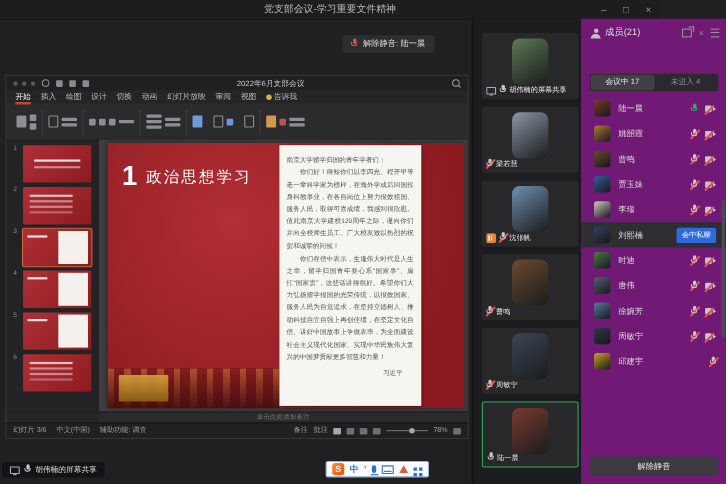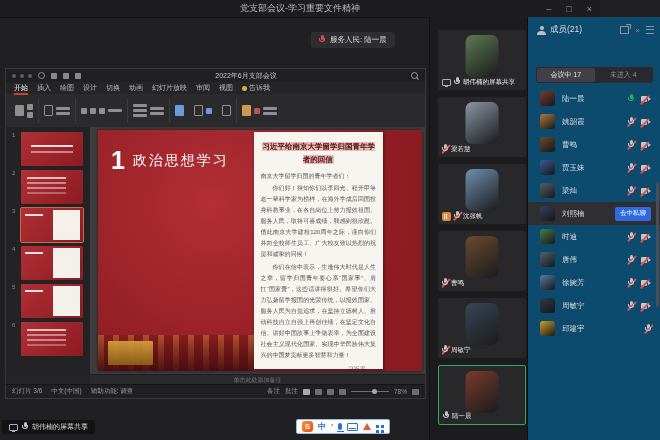--- a/index.html
+++ b/index.html
@@ -119,21 +119,21 @@
   .i-person{width:9px;height:9px;position:relative;display:inline-block}
   .i-person::before{content:"";position:absolute;left:2.5px;top:0;width:4px;height:4px;border-radius:50%;background:#c0c0c4}
   .i-person::after{content:"";position:absolute;left:0;bottom:0;width:9px;height:4px;border-radius:4px 4px 0 0;background:#c0c0c4}
   .i-popout{width:7px;height:6px;border:1px solid #939397;display:inline-block;position:relative}
   .i-popout::after{content:"";position:absolute;right:-3px;top:-3px;width:4px;height:4px;
        border-top:1px solid #939397;border-right:1px solid #939397}
   .i-menu{width:8px;height:6px;display:inline-block;border-top:1px solid #939397;border-bottom:1px solid #939397;position:relative}
   .i-menu::after{content:"";position:absolute;left:0;right:0;top:2px;height:1px;background:#939397}
 
   
-  #members{left:527px;top:17px;width:133px;height:423px;background:#0c4a6e;border-left:1px solid #0f0f11}
+  #members{left:527px;top:17px;width:133px;height:423px;background:#701a75;border-left:1px solid #0f0f11}
   .mhead{position:absolute;left:9px;right:7px;top:6px;height:14px;display:flex;align-items:center;gap:4px}
   .mtitle{font-size:8.5px;color:#ddd;flex:1}
   .mhead-icons{display:flex;gap:6px;align-items:center;color:#939397;font-size:8px}
   .msearch{position:absolute;left:8px;right:8px;top:27px;height:17px;background:#2d2d31;border-radius:3px;
            display:flex;align-items:center;gap:4px;padding:0 6px;box-sizing:border-box}
   .msearch input{background:transparent;border:none;outline:none;color:#aaa;font-size:7.5px;width:90px;
                  font-family:inherit}
   .msearch input::placeholder{color:#77777c}
   .mtabs{position:absolute;left:8px;right:8px;top:50px;height:16px;background:#2a2a2e;border-radius:3px;
          display:flex;padding:1px;box-sizing:border-box}
@@ -173,21 +173,21 @@
   <span class="title">党支部会议-学习重要文件精神</span>
   <div id="win-controls">
     <span>–</span>
     <span>□</span>
     <span>×</span>
   </div>
 </div>
 
 <div id="banner" class="abs">
   <span class="i-mic red"></span>
-  <span>服务人民: 陆一晨</span>
+  <span>解除静音: 陆一晨</span>
 </div>
 
 <div id="wps" class="abs">
   <div class="wps-titlebar">
     <span class="dot"></span>
     <span class="dot"></span>
     <span class="dot"></span>
     <span class="qa round"></span>
     <span class="qa"></span>
     <span class="qa"></span>
@@ -298,21 +298,20 @@
 
   <div class="wps-canvas">
     <div class="slide">
       <div class="slide-head">
         <span class="snum">1</span>
         <span class="stitle">政治思想学习</span>
       </div>
       <div class="tam-band"></div>
       <div class="tam-gate"></div>
       <div class="letter">
-        <div class="ltitle"><span>习近平给南京大学留学归国青年学者的回信</span></div>
         <div class="lsal">南京大学留学归国的青年学者们：</div>
         <div>
             <p class="lp">你们好！得知你们以李四光、程开甲等老一辈科学家为榜样，在海外学成后回国投身科教事业，在各自岗位上努力报效祖国、服务人民，取得可喜成绩，我感到很欣慰。值此南京大学建校120周年之际，谨向你们并向全校师生员工、广大校友致以热烈的祝贺和诚挚的问候！</p>
             <p class="lp">你们在信中表示，生逢伟大时代是人生之幸，留学归国青年要心系“国家事”、肩扛“国家责”，这些话讲得很好。希望你们大力弘扬留学报国的光荣传统，以报效国家、服务人民为自觉追求，在坚持立德树人、推动科技自立自强上再创佳绩，在坚定文化自信、讲好中国故事上争做表率，为全面建设社会主义现代化国家、实现中华民族伟大复兴的中国梦贡献更多智慧和力量！</p>
           </div>
         <div class="lsig">习近平</div>
 
       </div>
     </div>
   </div>
@@ -449,22 +448,22 @@
         <span class="mright">
           <span class="i-mic">
             <i class="slash"></i>
           </span>
           <span class="i-cam">
             <i class="slash"></i>
           </span>
         </span>
       </div>
       <div class="mrow">
-        <span class="mavatar" style="background: linear-gradient(145deg, rgb(85, 96, 106), rgb(23, 23, 26));"></span>
-        <span class="mname">梁灿</span>
+        <span class="mavatar" style="background: linear-gradient(145deg, rgb(207, 200, 194), rgb(23, 23, 26));"></span>
+        <span class="mname">李瑞</span>
         <span class="mright">
           <span class="i-mic">
             <i class="slash"></i>
           </span>
           <span class="i-cam">
             <i class="slash"></i>
           </span>
         </span>
       </div>
       <div class="mrow hover">
@@ -526,20 +525,21 @@
         <span class="mavatar" style="background: linear-gradient(145deg, rgb(201, 162, 39), rgb(23, 23, 26));"></span>
         <span class="mname">邱建宇</span>
         <span class="mright">
           <span class="i-mic">
             <i class="slash"></i>
           </span>
         </span>
       </div>
     </div>
   <div class="msb"></div>
+  <div class="unmute">解除静音</div>
 </div>
 
 <div id="share-indicator" class="abs">
   <span class="i-screen"></span>
   <span class="i-mic"></span>
   <span>胡伟楠的屏幕共享</span>
 </div>
 
 <div id="ime" class="abs">
   <span class="slogo">S</span>

